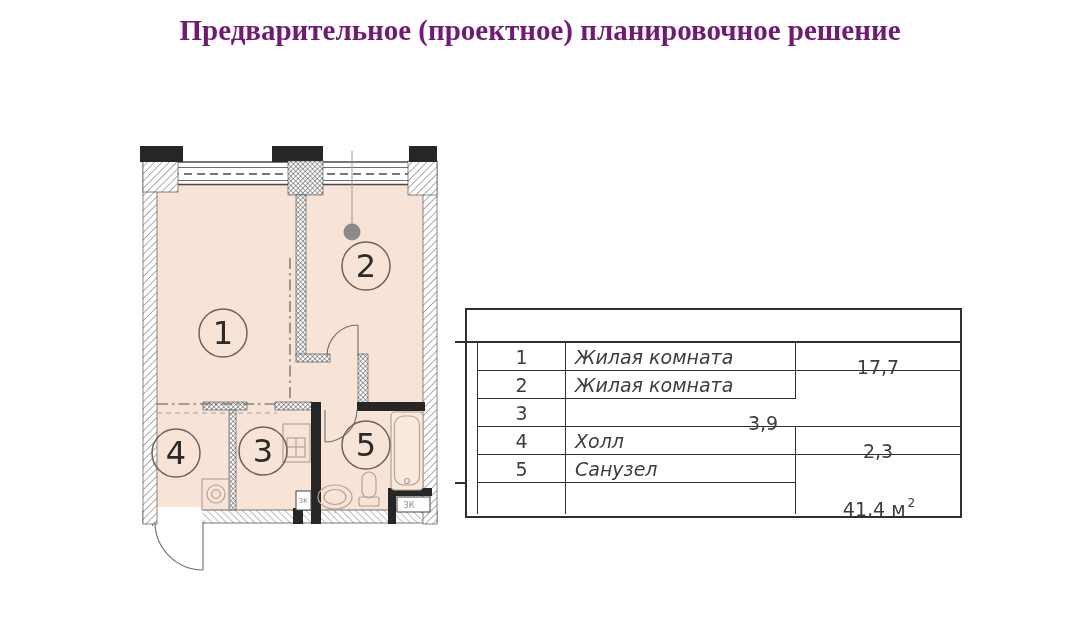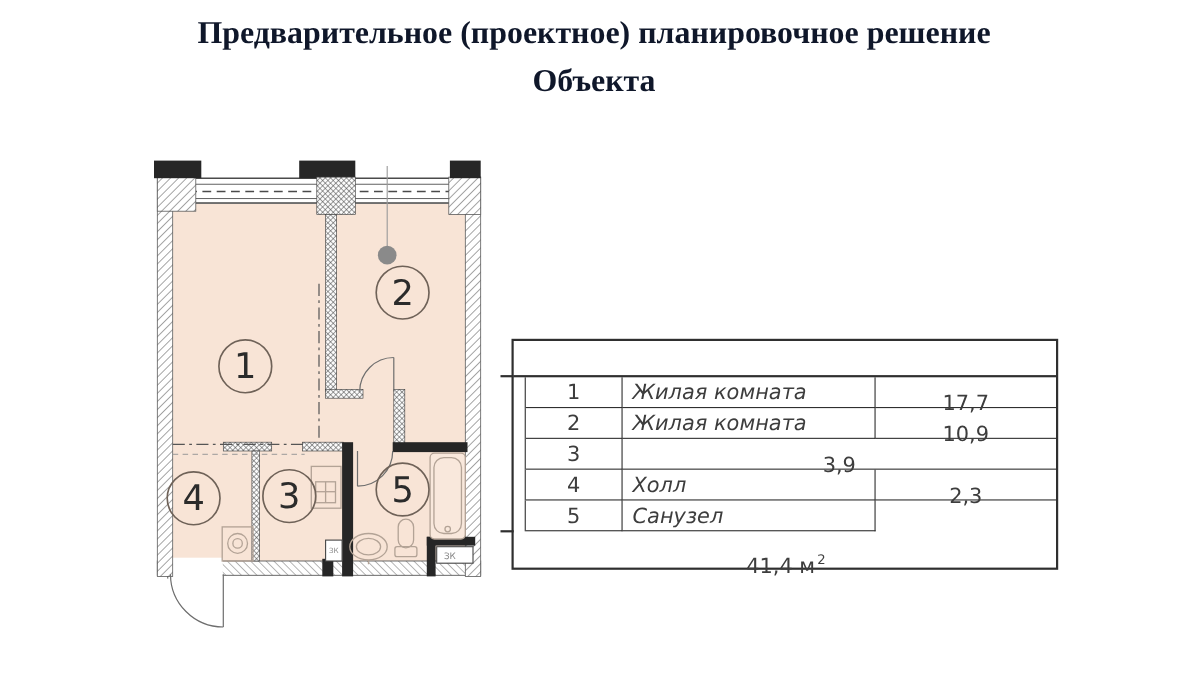--- a/index.html
+++ b/index.html
@@ -1,49 +1,48 @@
 <!DOCTYPE html>
 <html><head>
 <meta charset="utf-8">
 <style>
   html,body{margin:0;padding:0;background:#ffffff;}
   .page{position:relative;width:1080px;height:626px;background:#ffffff;overflow:hidden;
         font-family:"DejaVu Sans",sans-serif;}
   .title{position:absolute;top:9px;left:0;width:1080px;text-align:center;
          font-family:"Liberation Serif",serif;font-weight:bold;font-size:29px;
-         color:#0f172a;line-height:1.5;}
+         color:#701a75;line-height:1.5;}
   .title div{white-space:nowrap;}
 
   
   .plan{position:absolute;left:128px;top:140px;width:336px;height:472px;}
 
   
   .area-table{position:absolute;left:465px;top:308px;width:497px;height:210px;
               border:2px solid #2f2f2f;box-sizing:border-box;color:#3d3d3d;font-size:19px;}
   .t-header{height:33px;border-bottom:2px solid #2f2f2f;box-sizing:border-box;position:relative;}
   .overhang{position:absolute;height:2px;background:#2f2f2f;}
   .t-row{display:flex;height:28px;box-sizing:border-box;}
-  .t-row-total{display:flex;height:31px;box-sizing:border-box;flex-direction:column;}
+  .t-row-total{display:flex;height:31px;box-sizing:border-box;}
   .c-spacer{width:11px;border-right:1.6px solid #2f2f2f;box-sizing:border-box;}
   .c-num{width:88px;border-right:1.6px solid #2f2f2f;box-sizing:border-box;
          display:flex;align-items:center;justify-content:center;}
   .c-name{width:230px;border-right:1.6px solid #2f2f2f;box-sizing:border-box;
           display:flex;align-items:center;padding-left:9px;font-style:italic;}
   .c-val{flex:1;display:flex;align-items:center;justify-content:center;margin-top:21px;}
   .t-row .c-num,.t-row .c-name,.t-row .c-val{border-bottom:1.5px solid #2f2f2f;}
   .c-val sup{font-size:12px;position:relative;top:-6px;left:2px;}
 </style>
 </head>
 <body>
 
 <div class="page">
 
   <div class="title">
     <div>Предварительное (проектное) планировочное решение</div>
-    <div>Объекта</div>
   </div>
 
   <svg class="plan" viewBox="128 140 336 472">
     <defs>
       <pattern id="hatchA" width="5.2" height="5.2" patternUnits="userSpaceOnUse" patternTransform="rotate(45)">
         <rect width="5.2" height="5.2" fill="#ffffff"></rect>
         <line x1="0" y1="0" x2="0" y2="5.2" stroke="#6b6b6b" stroke-width="1.1"></line>
       </pattern>
       <pattern id="hatchDense" width="3.4" height="3.4" patternUnits="userSpaceOnUse" patternTransform="rotate(45)">
         <rect width="3.4" height="3.4" fill="#fbfbfb"></rect>
@@ -195,21 +194,20 @@
     <div class="t-row">
       <div class="c-spacer"></div>
       <div class="c-num">1</div>
       <div class="c-name">Жилая комната</div>
       <div class="c-val">17,7</div>
     </div>
     <div class="t-row">
       <div class="c-spacer"></div>
       <div class="c-num">2</div>
       <div class="c-name">Жилая комната</div>
-      <div class="c-val">10,9</div>
     </div>
     <div class="t-row">
       <div class="c-spacer"></div>
       <div class="c-num">3</div>
       <div class="c-val">3,9</div>
     </div>
     <div class="t-row">
       <div class="c-spacer"></div>
       <div class="c-num">4</div>
       <div class="c-name">Холл</div>

